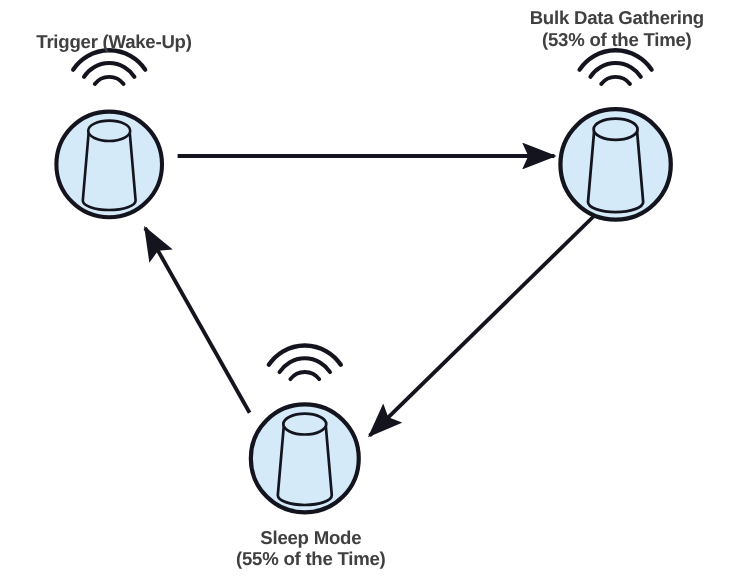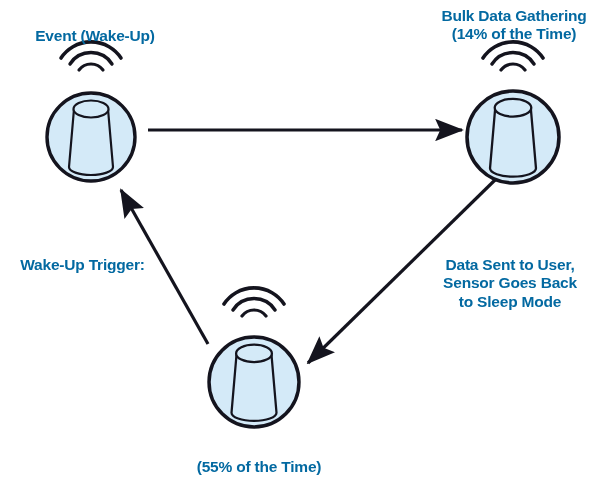--- a/index.html
+++ b/index.html
@@ -19,21 +19,21 @@
   }
   #diagram-svg {
     position: absolute;
     left: 0;
     top: 0;
     width: 609px;
     height: 488px;
   }
   .node-label, .edge-label {
     position: absolute;
-    color: #0369a1;
+    color: #404040;
     font-family: "Liberation Sans", sans-serif;
     font-weight: bold;
     line-height: 1.18;
     text-align: center;
     white-space: pre;
     letter-spacing: -0.2px;
   }
   .node-label {
     font-size: 15.5px;
   }
@@ -129,23 +129,22 @@
     <g>
       <g transform="translate(254,382) scale(1.022)">
         <use href="#sensor-glyph"></use>
       </g>
       <g transform="translate(254,318)">
         <use href="#wave-glyph"></use>
       </g>
     </g>
   </svg>
 
-  <div class="node-label lbl-active"><span>Event (Wake-Up)</span></div>
+  <div class="node-label lbl-active"><span>Trigger (Wake-Up)</span></div>
 
-  <div class="node-label lbl-bulk"><span>Bulk Data Gathering</span><br><span>(14% of the Time)</span></div>
+  <div class="node-label lbl-bulk"><span>Bulk Data Gathering</span><br><span>(53% of the Time)</span></div>
 
-  <div class="node-label lbl-sleep"><br><span>(55% of the Time)</span></div>
+  <div class="node-label lbl-sleep"><span>Sleep Mode</span><br><span>(55% of the Time)</span></div>
 
-  <div class="edge-label lbl-wakeup-trigger"><span>Wake-Up Trigger:</span><br><br></div>
+  <div class="edge-label lbl-wakeup-trigger"><br><br></div>
 
-  <div class="edge-label lbl-data-sent"><span>Data Sent to User,</span><br><span>Sensor Goes Back</span><br><span>to Sleep Mode</span></div>
 
 </div>
 
 </body></html>

